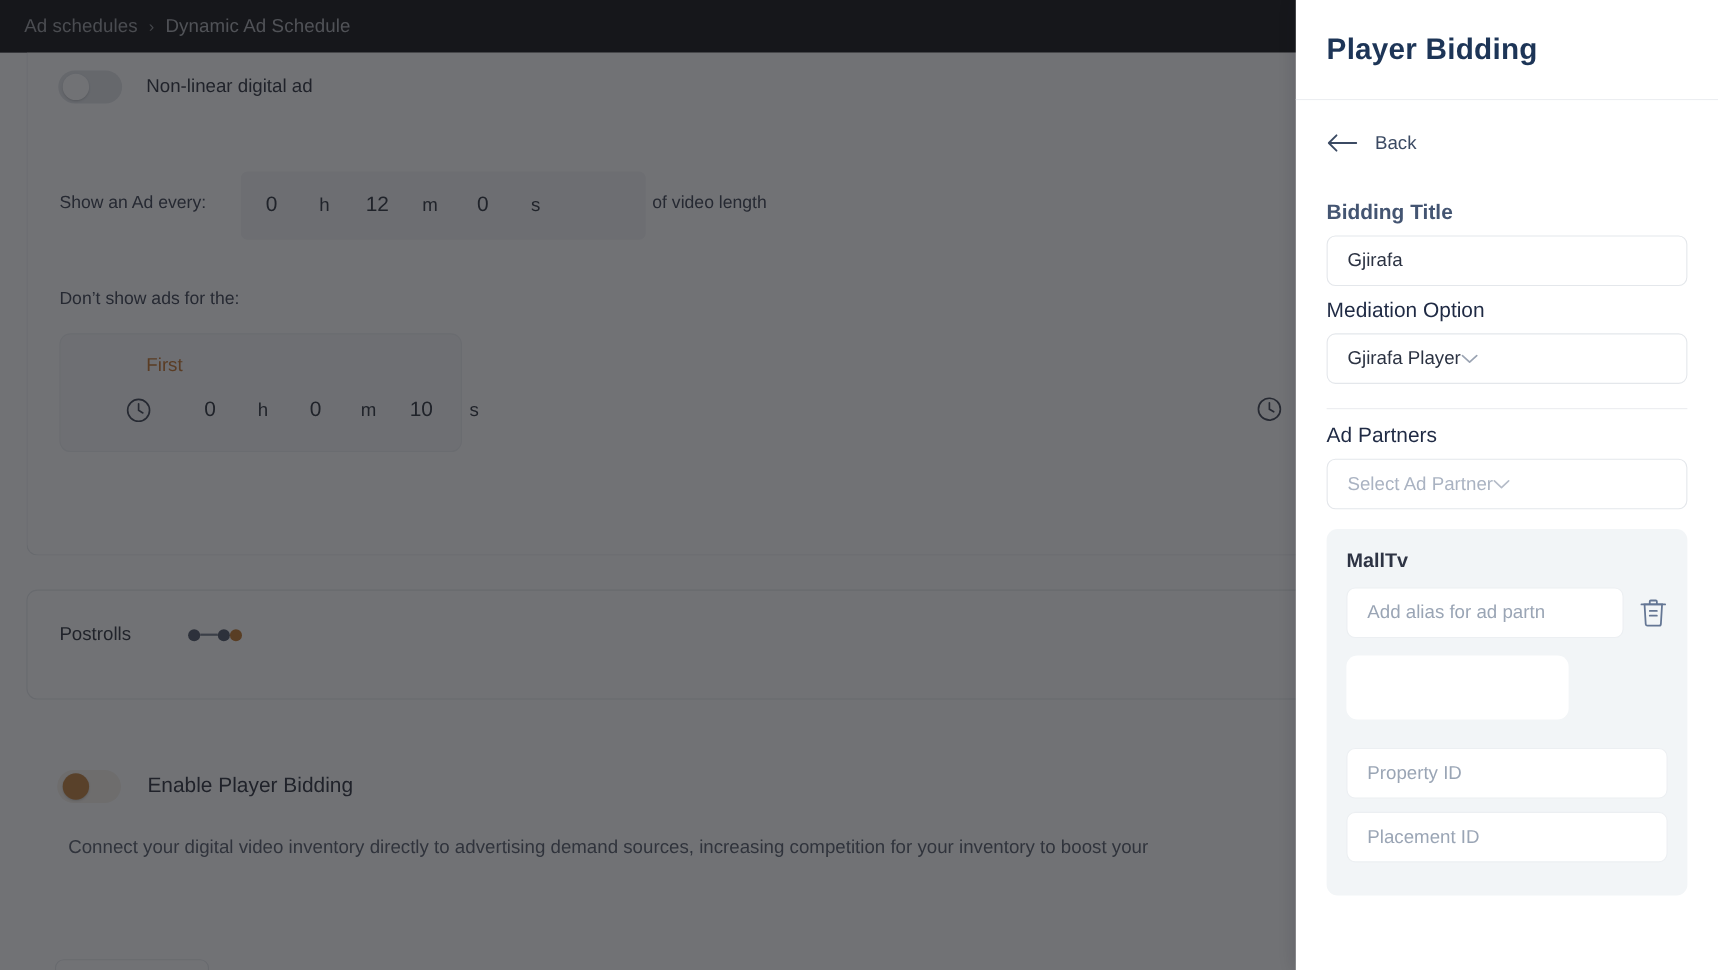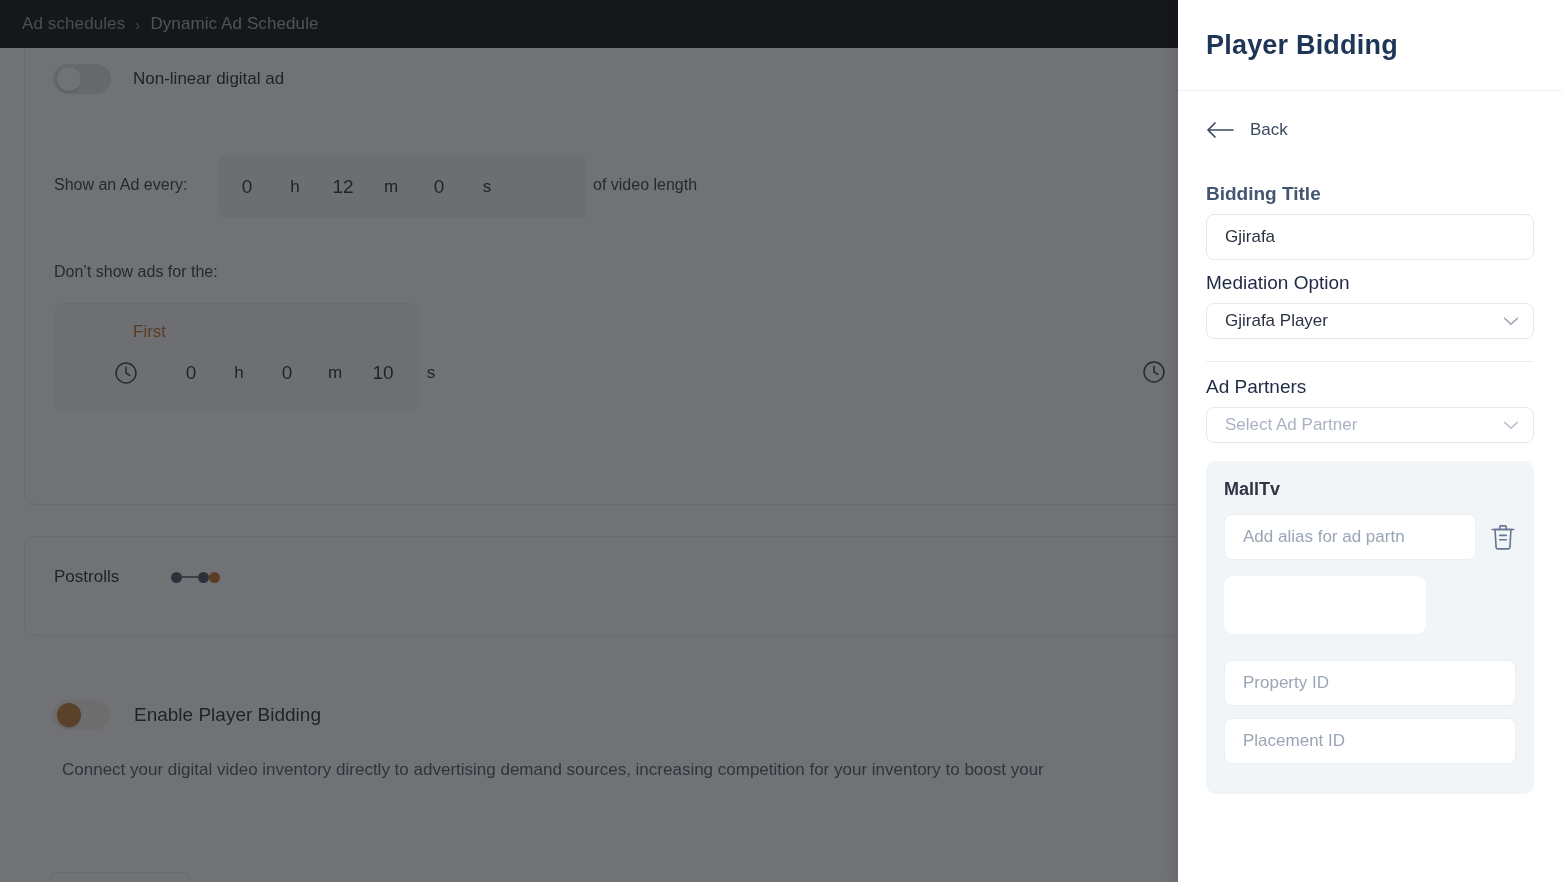--- a/index.html
+++ b/index.html
@@ -94,22 +94,22 @@
 
   .field-label { font-size: 19px; color: #1f2a44; margin-bottom: 9px; }
   .field-label.strong { font-weight: bold; color: #445572; }
 
   .input {
     width: 100%; height: 46px; border: 1px solid #e4e7eb; border-radius: 8px;
     background: #fff; display: flex; align-items: center;
     padding: 0 18px; font-size: 17px; color: #2b3242;
   }
   .select {
-    width: 100%; height: 36px; border: 1px solid #e4e7eb; border-radius: 8px;
-    background: #fff; display: flex; align-items: center; justify-content: space-between;
+    width: 100%; height: 46px; border: 1px solid #e4e7eb; border-radius: 8px;
+    background: #fff; display: flex; align-items: center; 
     padding: 0 14px 0 18px; font-size: 17px; color: #2b3242; cursor: pointer;
   }
   .select.ph .sel-val { color: #aab3c2; }
   .chev { width: 16px; height: 10px; flex: none; }
 
   .sep { height: 1px; background: #ecedf0; margin: 22px 0 14px 0; }
 
   .partner-card {
     background: #f2f5f7; border-radius: 10px; padding: 18px 18px 30px 18px;
     margin-top: 18px;

